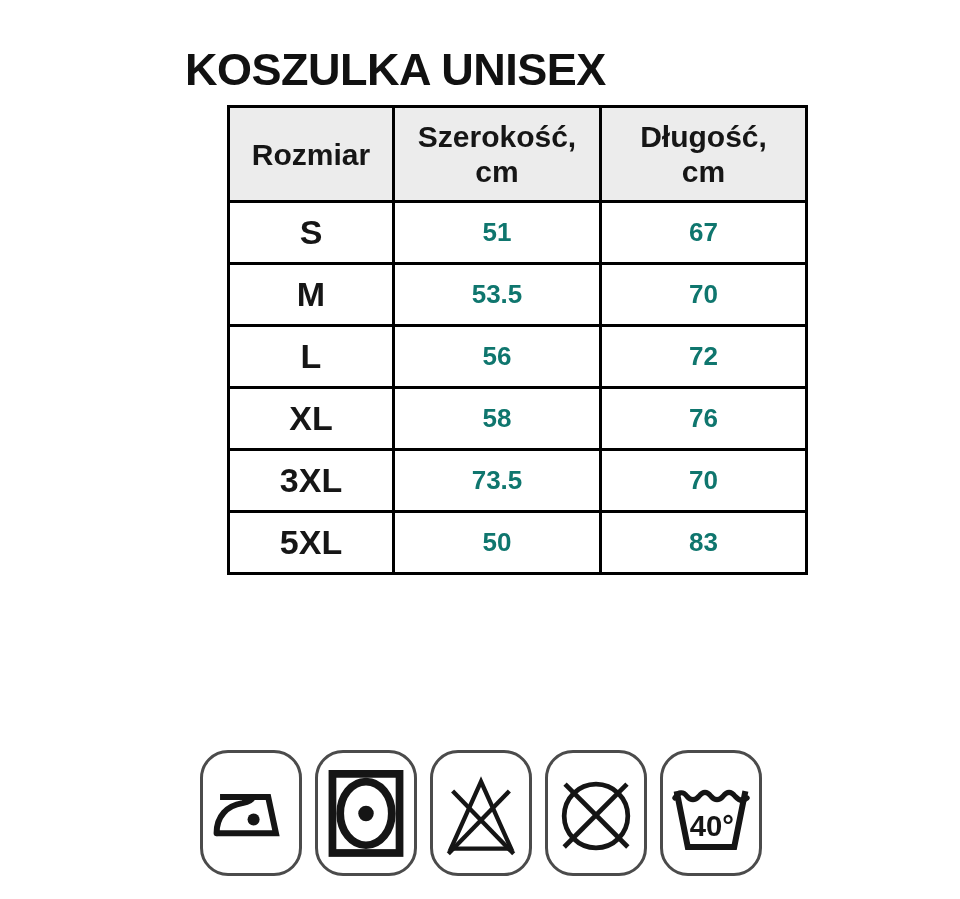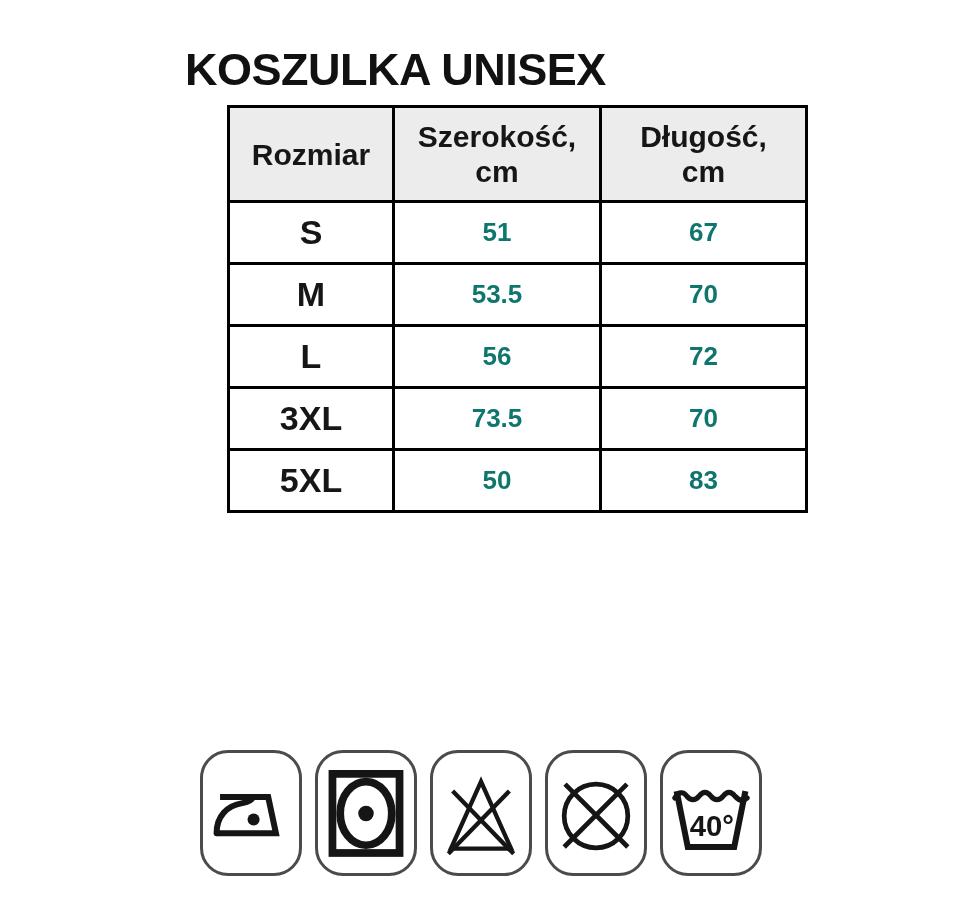--- a/index.html
+++ b/index.html
@@ -113,20 +113,25 @@
         <td class="size-cell">M</td>
         <td class="num-cell">53.5</td>
         <td class="num-cell">70</td>
       </tr>
       <tr>
         <td class="size-cell">L</td>
         <td class="num-cell">56</td>
         <td class="num-cell">72</td>
       </tr>
       <tr>
+        <td class="size-cell">XL</td>
+        <td class="num-cell">58</td>
+        <td class="num-cell">76</td>
+      </tr>
+      <tr>
         <td class="size-cell">3XL</td>
         <td class="num-cell">73.5</td>
         <td class="num-cell">70</td>
       </tr>
       <tr>
         <td class="size-cell">5XL</td>
         <td class="num-cell">50</td>
         <td class="num-cell">83</td>
       </tr>
     </tbody>

